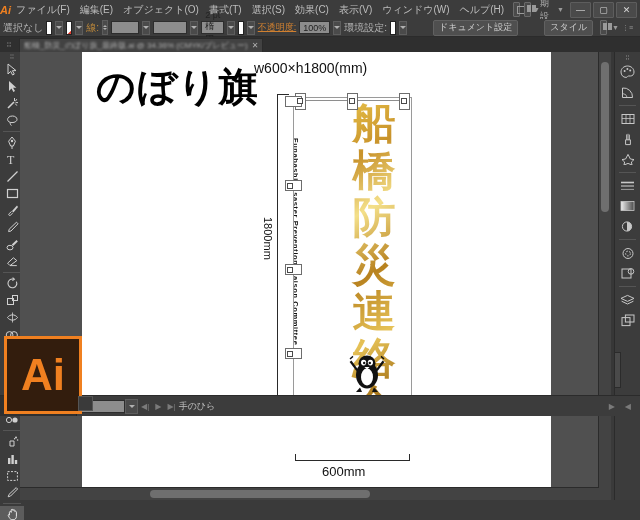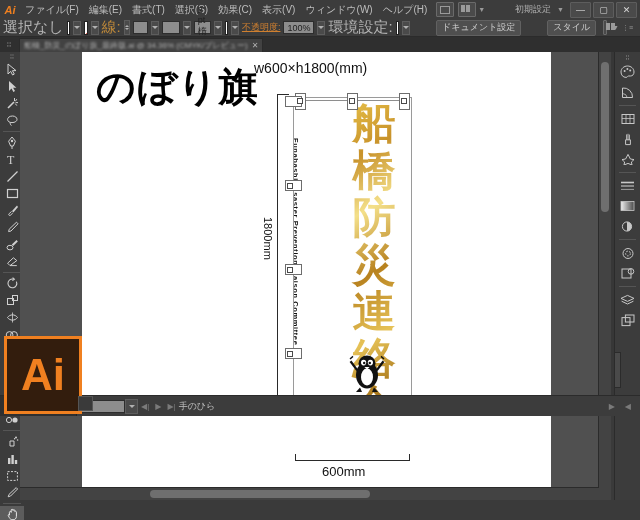--- a/index.html
+++ b/index.html
@@ -26,21 +26,21 @@
   .caret{color:#9a9a9a;font-size:7px;margin-left:2px;}
   .ws-label{color:#b0b0b0;font-size:9px;margin-left:auto;margin-right:4px;}
   .wbtns{display:flex;gap:2px;margin-right:3px;}
   .wbtn{width:19px;height:14px;background:#4a4a4a;border:1px solid #5d5d5d;color:#d8d8d8;
         font-size:9px;display:flex;align-items:center;justify-content:center;border-radius:1px;}
 
   
   .controlbar{position:absolute;left:0;top:19px;width:640px;height:18px;background:#3c3c3c;
               border-bottom:1px solid #2b2b2b;display:flex;align-items:center;padding:0 3px;
               box-sizing:border-box;gap:3px;}
-  .cb-text{color:#b4b4b4;font-size:15px;white-space:nowrap;}
+  .cb-text{color:#b4b4b4;font-size:10px;white-space:nowrap;}
   .sw{width:13px;height:12px;border:1px solid #222;background:#fff;}
   .sw.none{background:#fff;position:relative;overflow:hidden;}
   .sw.none::after{content:"";position:absolute;left:-2px;top:5px;width:20px;height:1.5px;
                   background:#e03020;transform:rotate(-45deg);}
   .minibtn{width:11px;height:12px;background:#4a4a4a;border:1px solid #5d5d5d;
            display:flex;align-items:center;justify-content:center;}
   .minibtn span{border-left:3px solid transparent;border-right:3px solid transparent;
                 border-top:3px solid #b0b0b0;}
   .field{height:13px;background:#8d8d8d;border:1px solid #2d2d2d;display:flex;align-items:center;
          padding:0 3px;color:#222;font-size:9px;box-sizing:border-box;}
@@ -146,20 +146,21 @@
 </style>
 </head>
 <body>
 
 <div class="app">
 
   <div class="menubar">
     <div class="ai-logo">Ai</div>
     <div class="menu-item">ファイル(F)</div>
     <div class="menu-item">編集(E)</div>
+    <div class="menu-item">オブジェクト(O)</div>
     <div class="menu-item">書式(T)</div>
     <div class="menu-item">選択(S)</div>
     <div class="menu-item">効果(C)</div>
     <div class="menu-item">表示(V)</div>
     <div class="menu-item">ウィンドウ(W)</div>
     <div class="menu-item">ヘルプ(H)</div>
     <div class="mb-icon a"></div>
     <div class="mb-icon b"></div>
     <span class="caret">▼</span>
     <div class="ws-label">初期設定</div>

